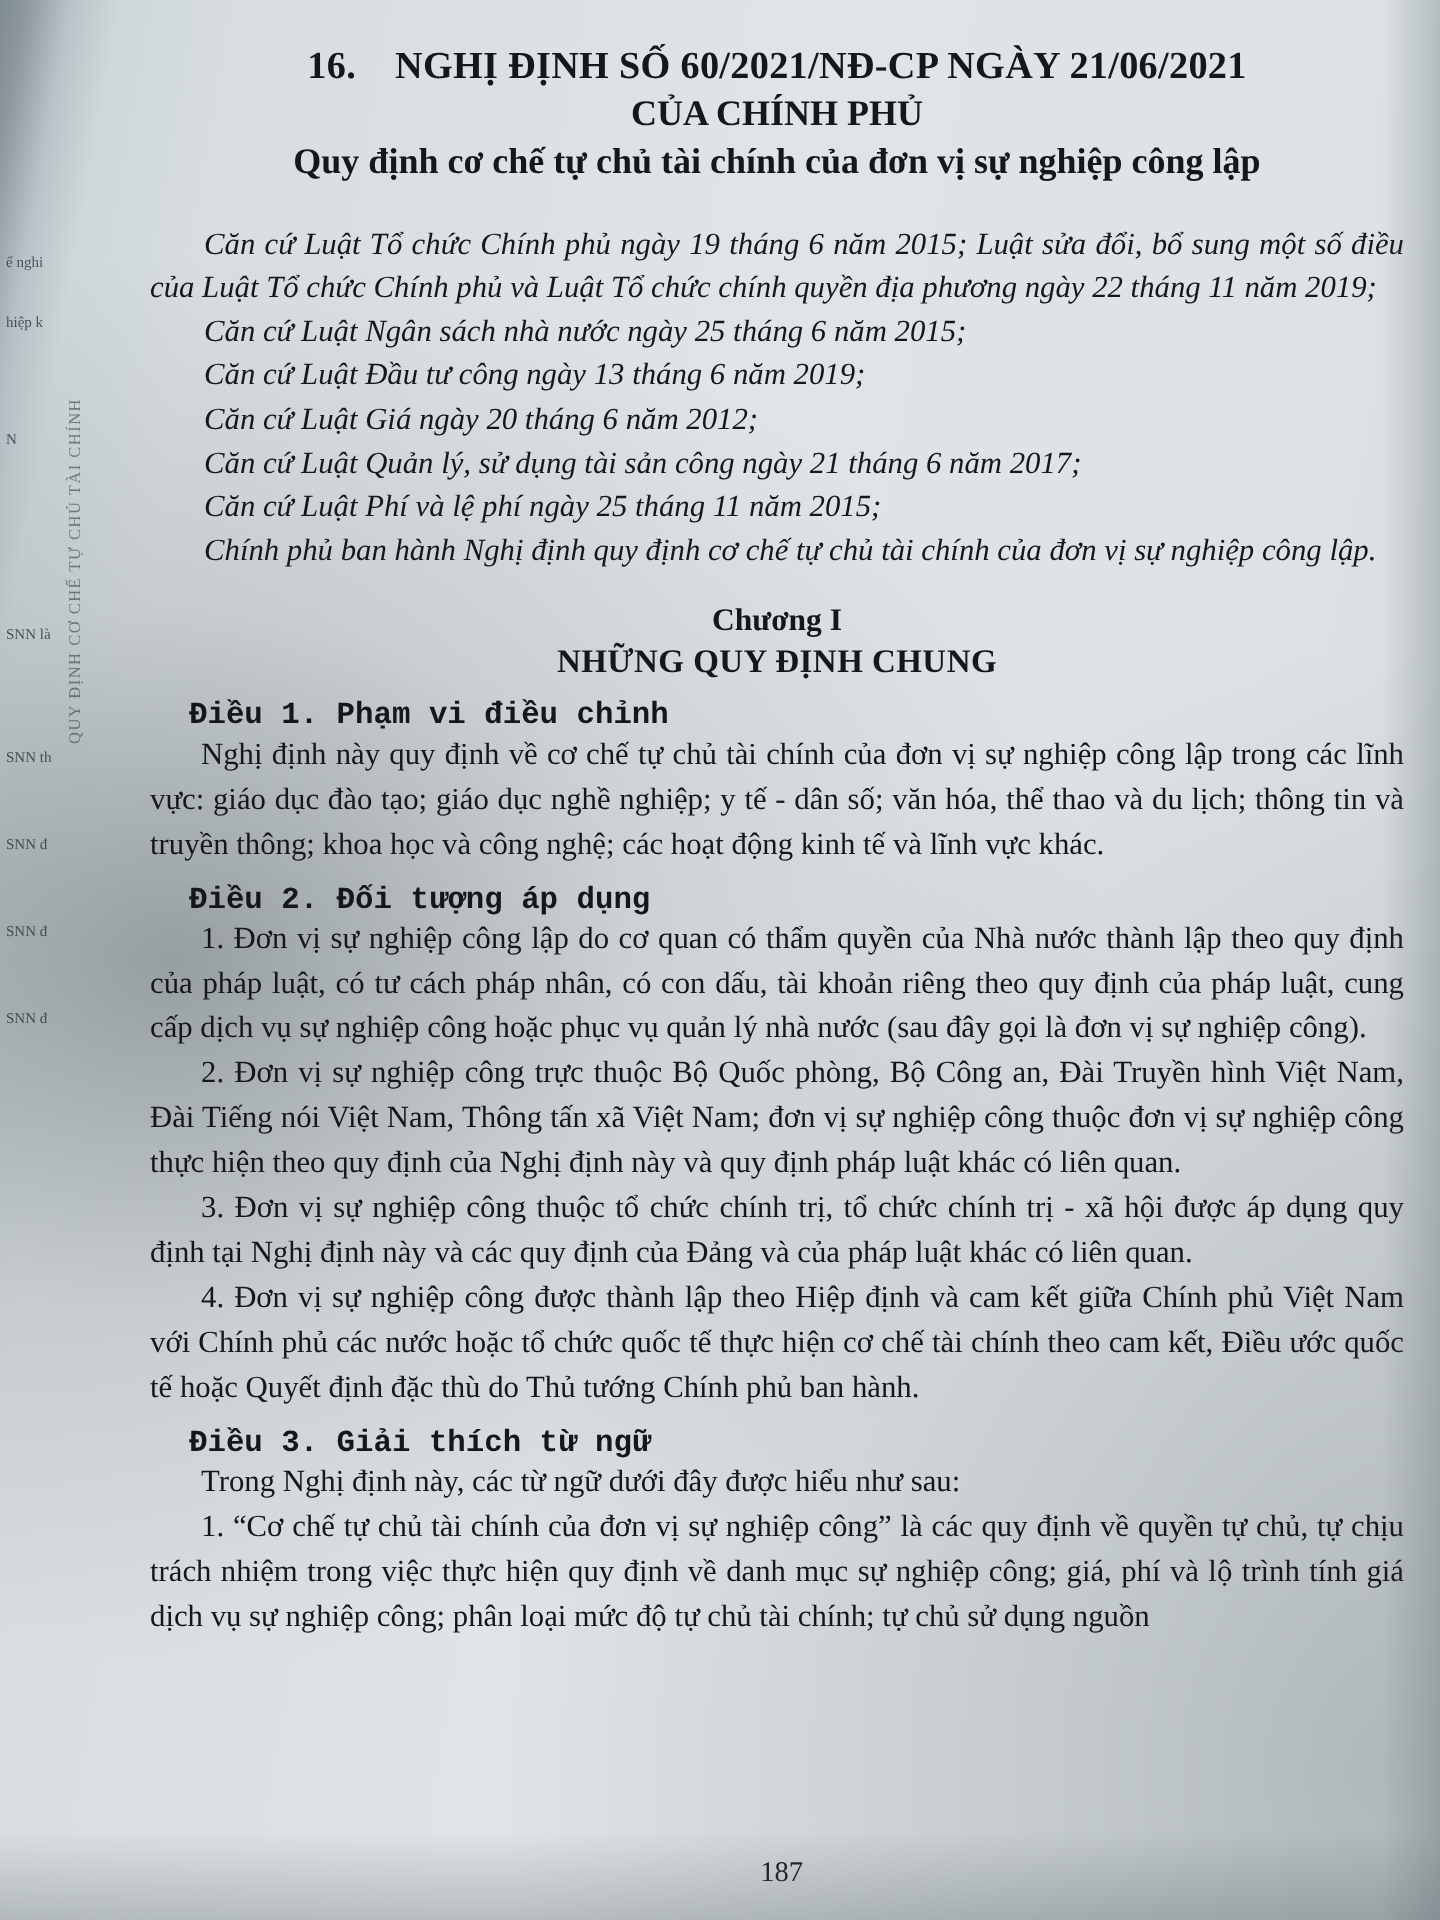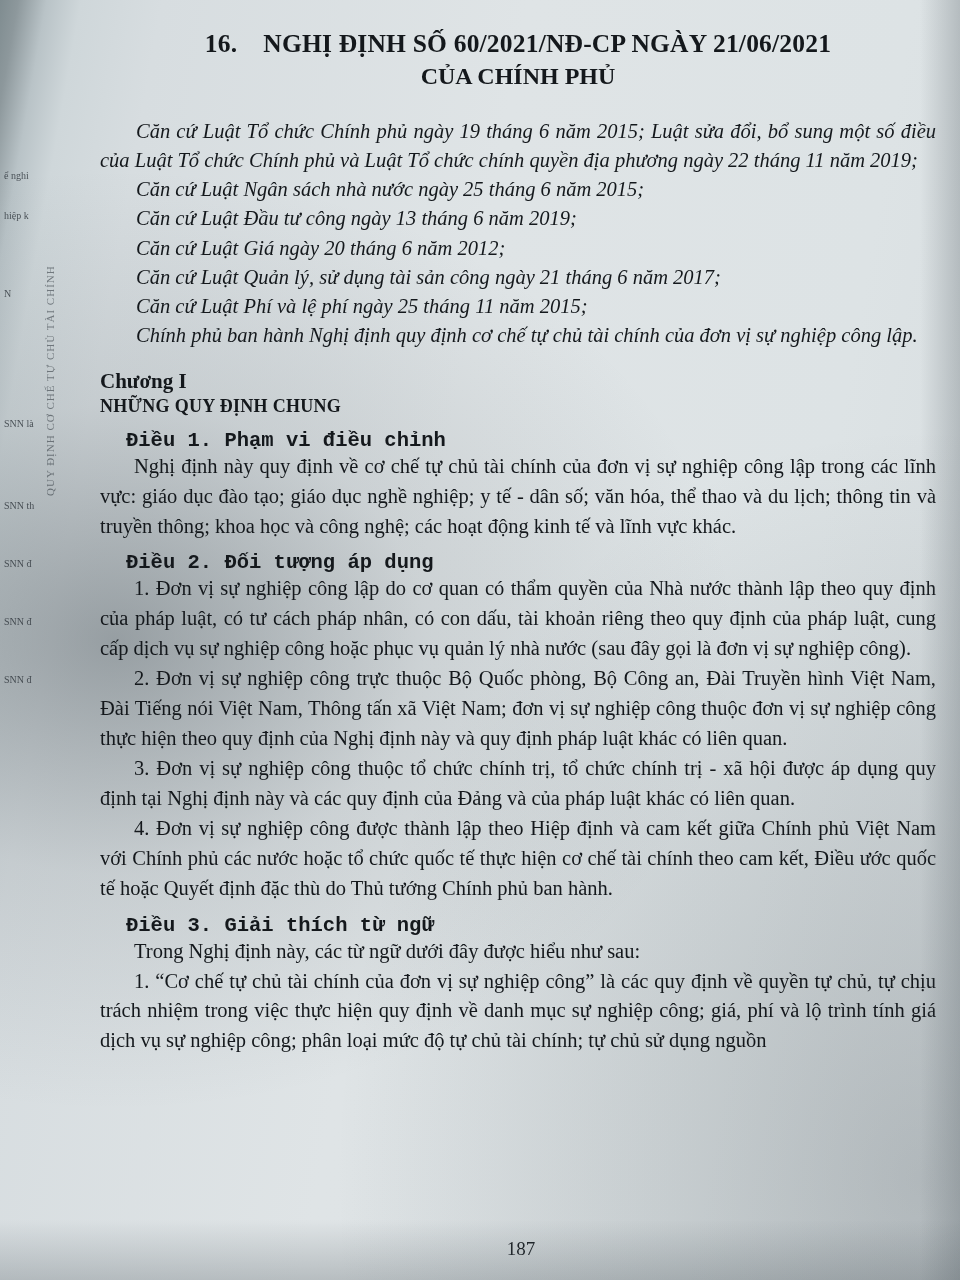--- a/index.html
+++ b/index.html
@@ -105,27 +105,28 @@
     line-height: 1.42;
     text-align: justify;
   }
   .preamble p {
     margin: 0;
     text-indent: 36px;
   }
 
   .chapter {
     margin-top: 18px;
+    text-align: center;
     font-weight: bold;
     font-size: 21px;
     line-height: 1.3;
   }
   .chapter .chap-name {
     font-weight: bold;
-    font-size: 18px;
+    font-size: 22px;
     letter-spacing: 0.3px;
   }
 
   .article-head {
     margin-top: 10px;
     font-weight: bold;
     font-size: 20.5px;
     text-indent: 26px;
     font-family: Liberation Mono, monospace;
   }
@@ -189,20 +190,21 @@
     <div class="spine-frag" style="top:674px;">SNN đ</div>
   </div>
 
   <div class="sheet">
     <div class="content">
 
       <div class="title-line">
         <span class="title-num">16.</span><span>NGHỊ ĐỊNH SỐ 60/2021/NĐ-CP NGÀY 21/06/2021</span>
       </div>
       <div class="subtitle">CỦA CHÍNH PHỦ</div>
+      <div class="subtitle">Quy định cơ chế tự chủ tài chính của đơn vị sự nghiệp công lập</div>
 
       <div class="preamble">
         <p>Căn cứ Luật Tổ chức Chính phủ ngày 19 tháng 6 năm 2015; Luật sửa đổi, bổ sung một số điều của Luật Tổ chức Chính phủ và Luật Tổ chức chính quyền địa phương ngày 22 tháng 11 năm 2019;</p>
         <p>Căn cứ Luật Ngân sách nhà nước ngày 25 tháng 6 năm 2015;</p>
         <p>Căn cứ Luật Đầu tư công ngày 13 tháng 6 năm 2019;</p>
         <p>Căn cứ Luật Giá ngày 20 tháng 6 năm 2012;</p>
         <p>Căn cứ Luật Quản lý, sử dụng tài sản công ngày 21 tháng 6 năm 2017;</p>
         <p>Căn cứ Luật Phí và lệ phí ngày 25 tháng 11 năm 2015;</p>
         <p>Chính phủ ban hành Nghị định quy định cơ chế tự chủ tài chính của đơn vị sự nghiệp công lập.</p>
       </div>

